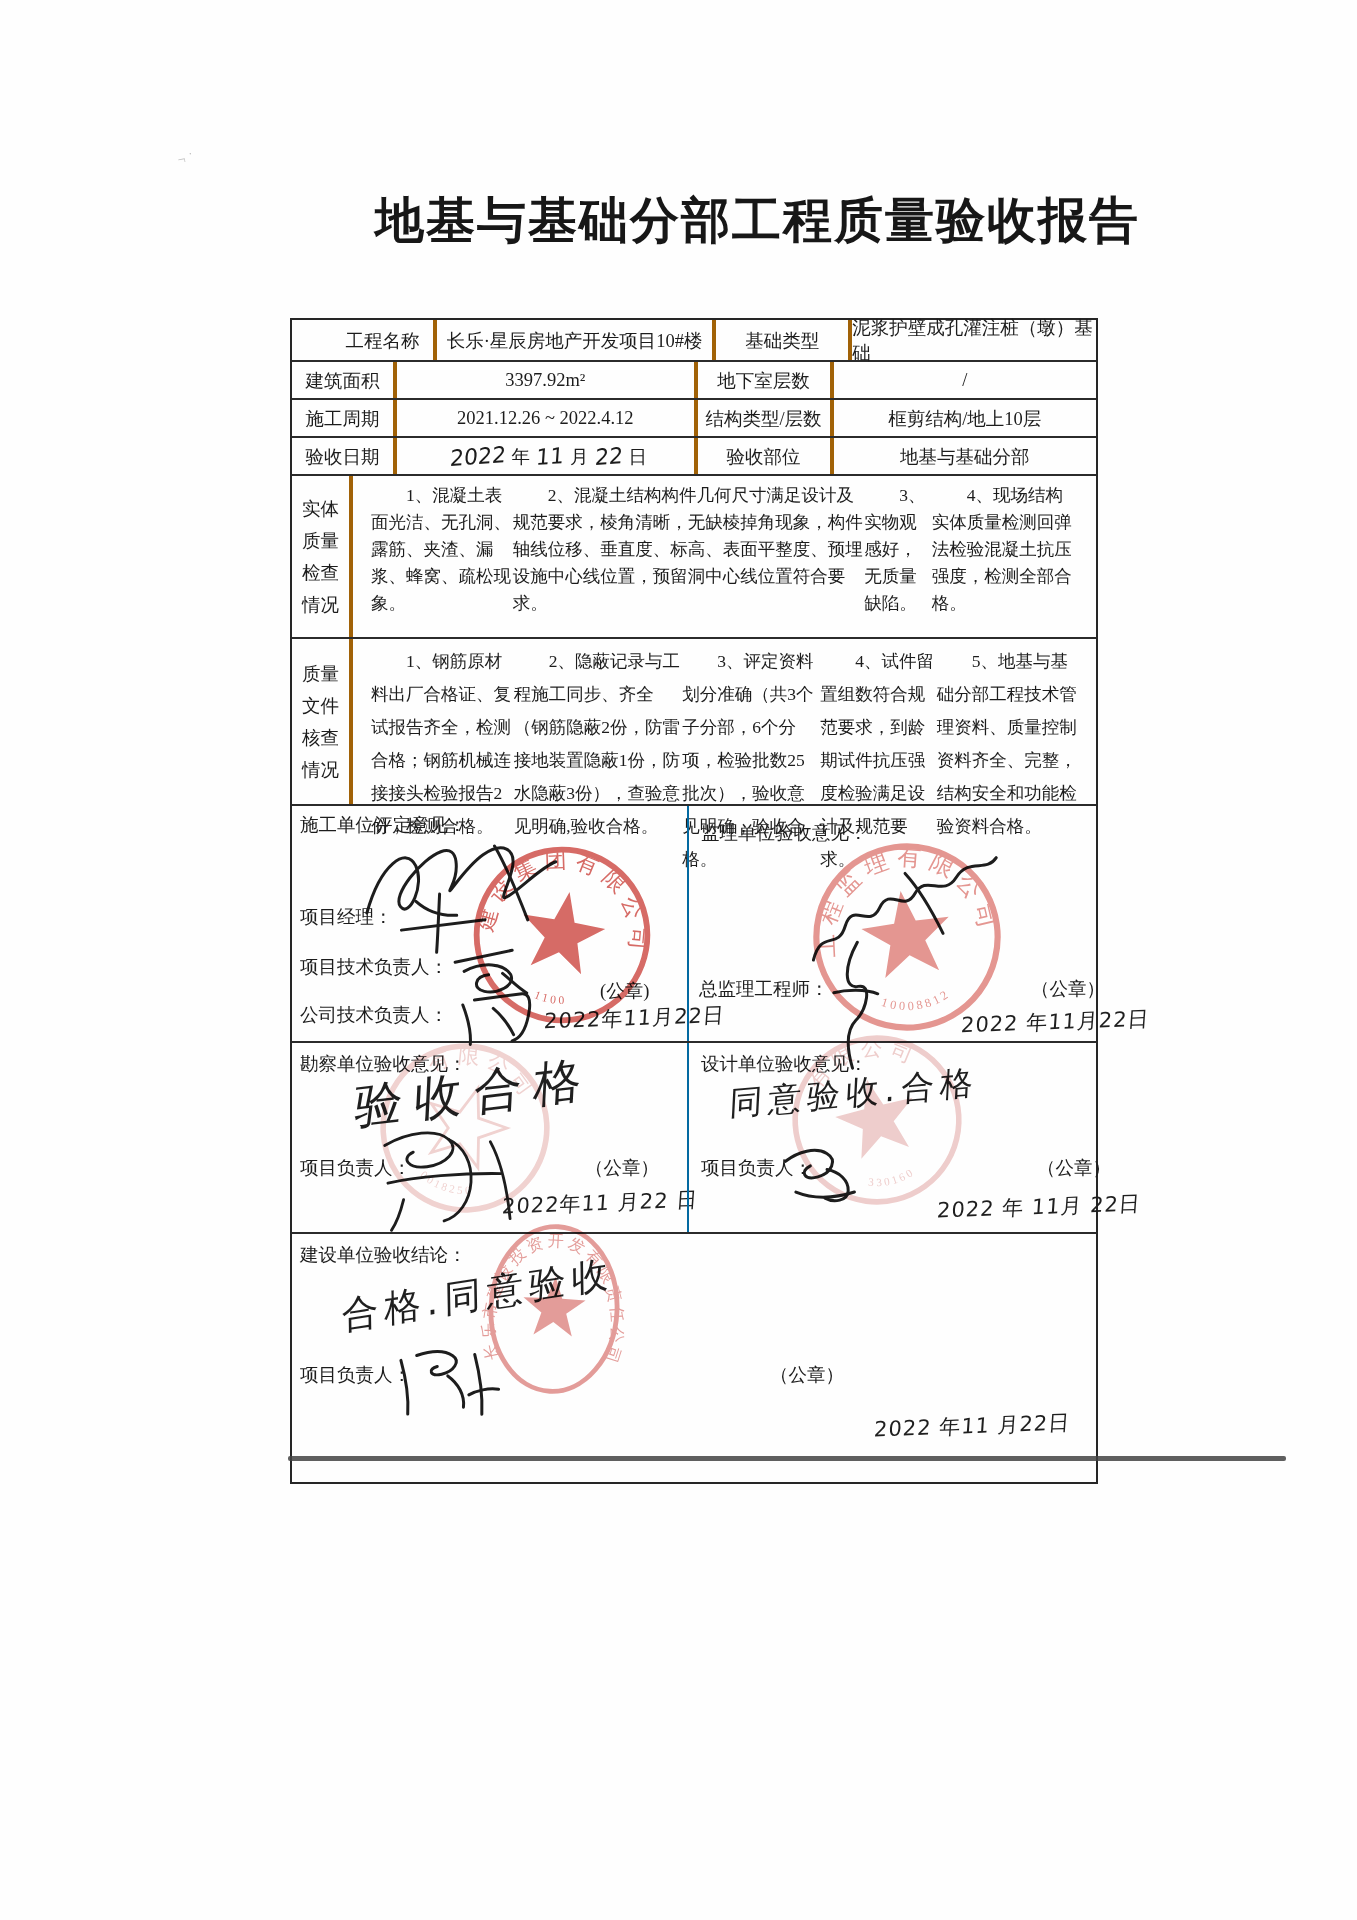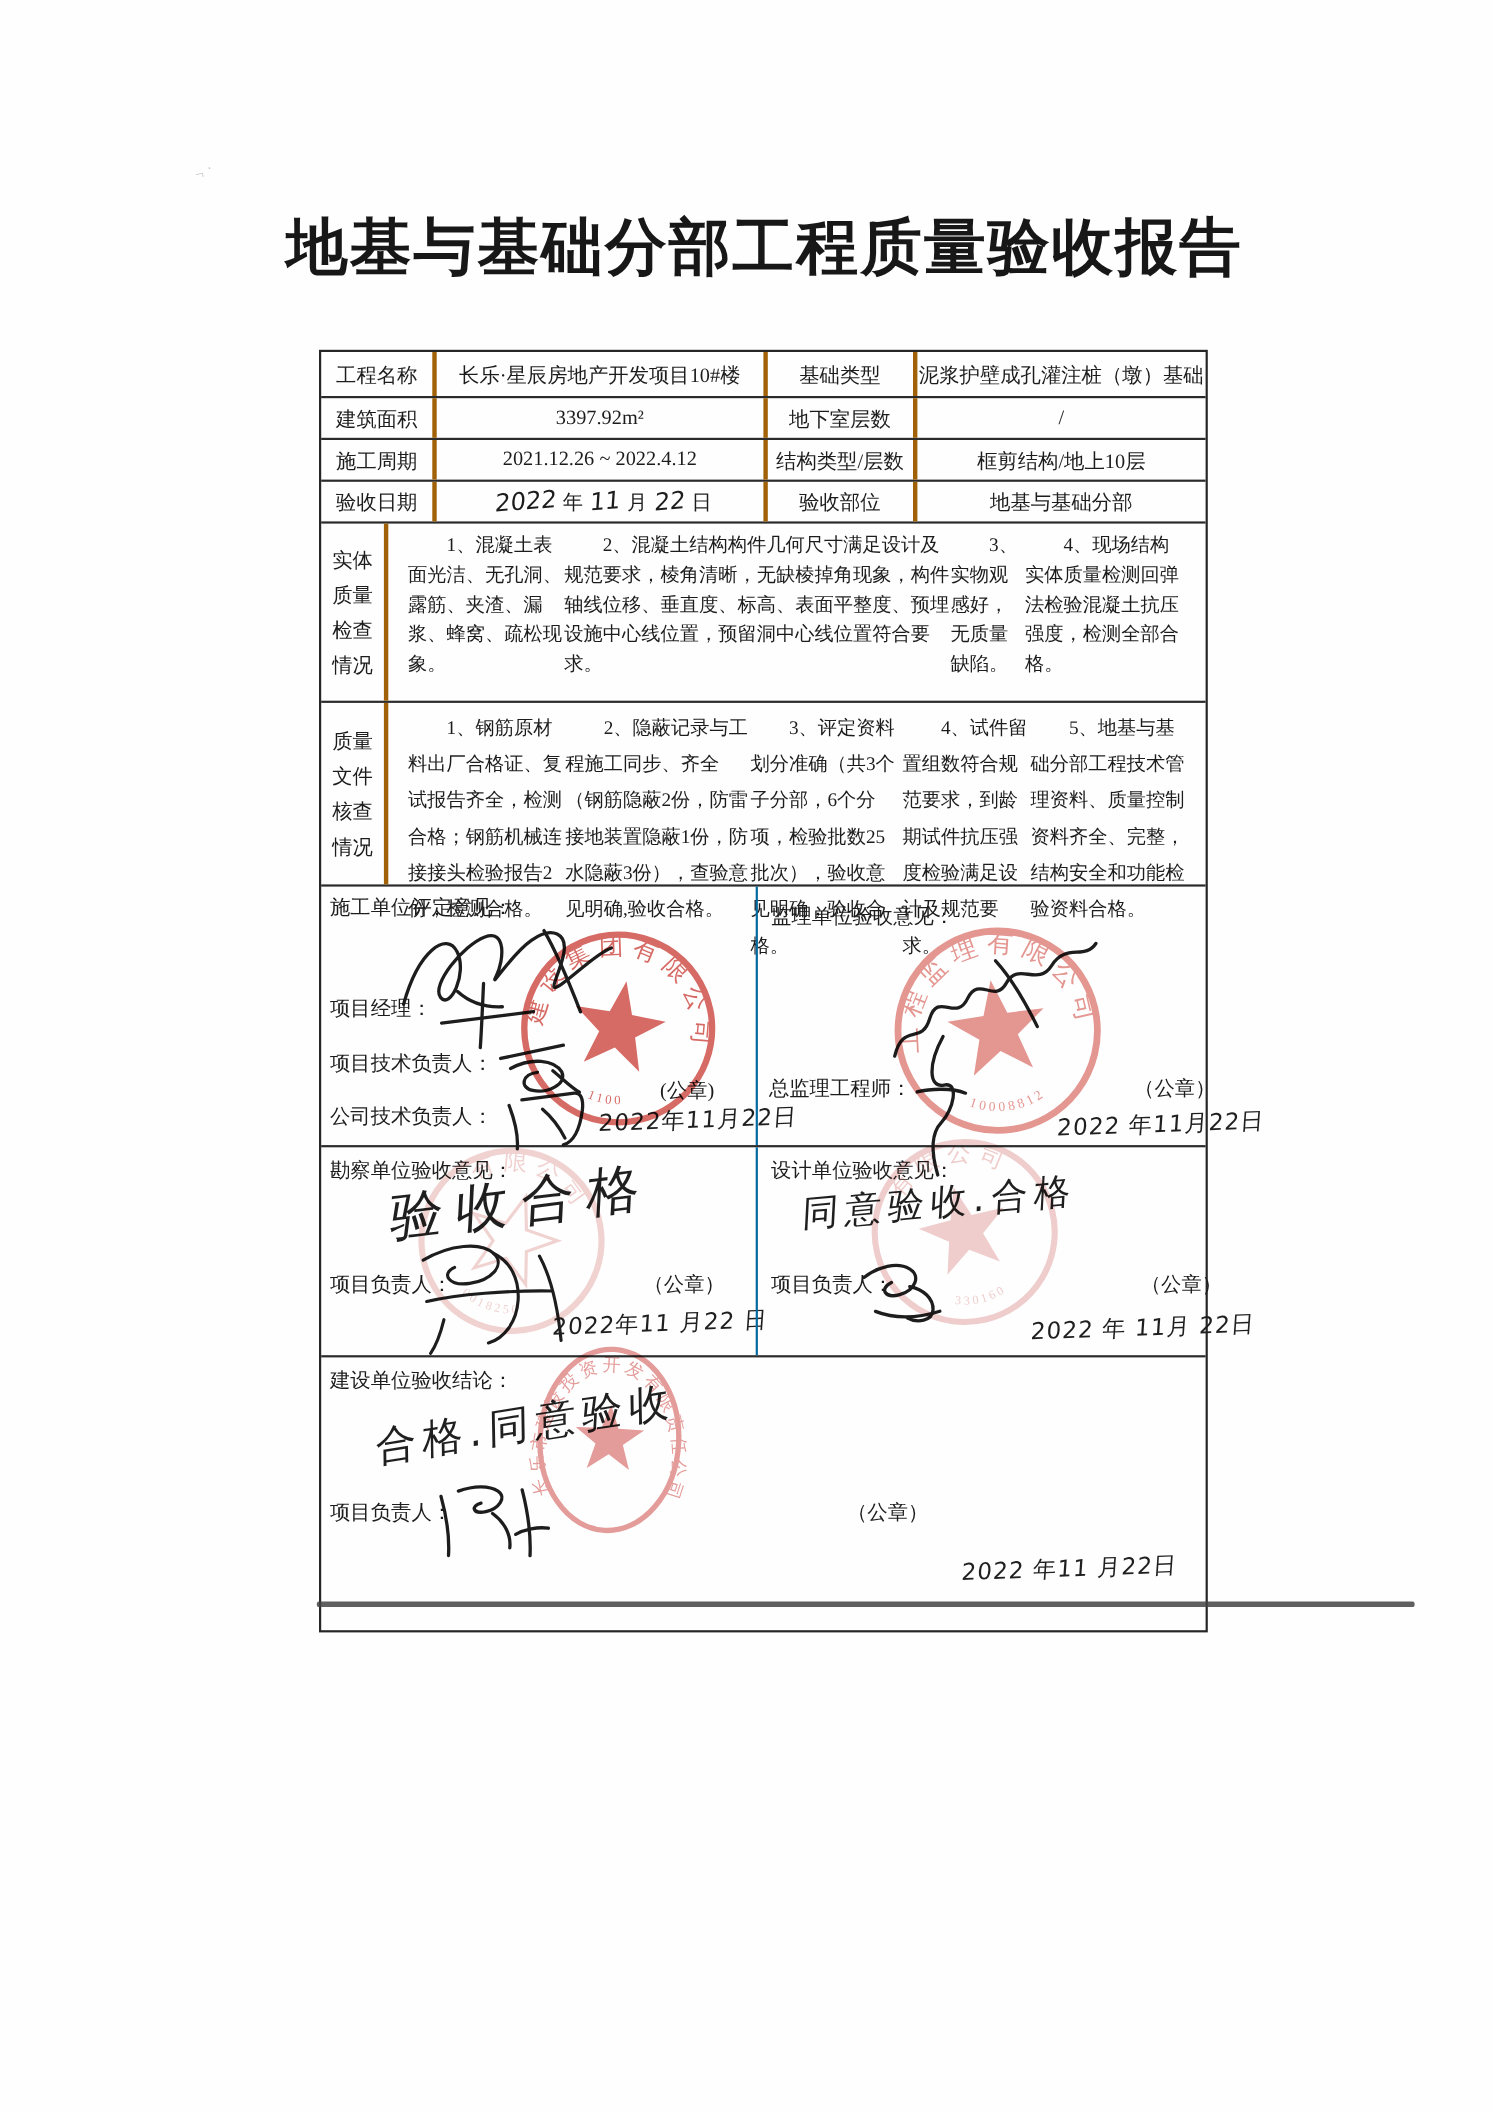--- a/index.html
+++ b/index.html
@@ -5,30 +5,30 @@
   * { box-sizing: border-box; margin: 0; padding: 0; }
   html,body { background:#ffffff; }
   .page {
     position: relative; width: 1357px; height: 1920px;
     background: #fefefe; overflow: hidden;
     font-family: "Liberation Serif", "DejaVu Serif", serif;
     color: #1c1c1c;
   }
   .title {
     position: absolute; left: 250px; top: 188px; width: 890px;
-    text-align: center; font-size: 56px; font-weight: 700;
+    text-align: right; font-size: 49px; font-weight: 700;
     letter-spacing: 2px; color: #171717;
     font-family: Liberation Mono, monospace;
   }
   .table {
     position: absolute; left: 290px; top: 318px; width: 808px;
     border: 2.5px solid #262626;
   }
   .row { display: flex; border-top: 2px solid #2b2b2b; }
-  .row:first-child { border-top: none; }
+  .row:first-child { border-top: none; padding-left: 40px; }
   .cell { display: flex; align-items: center; justify-content: center; font-size: 18.5px; }
   .cell + .cell { border-left: 4px solid #a16207; }
   .w1 { width: 101px; } .w2 { width: 136px; text-align: center; }
   .v1 { flex: 1.13; } .v2 { flex: 1; }
   .slab { width: 57px; flex-direction: column; gap: 7px; font-size: 18.5px; }
   .scontent { flex: 1; padding: 6px 18px; display: flex; flex-direction: row; justify-content: center; align-items: stretch; }
   .scontent p { text-indent: 2em; font-size: 17.5px; line-height: 27px; }
   .docs p { line-height: 33px; }
   .sigcell { position: relative; }
   .sigcell.leftc { width: 395px; }

